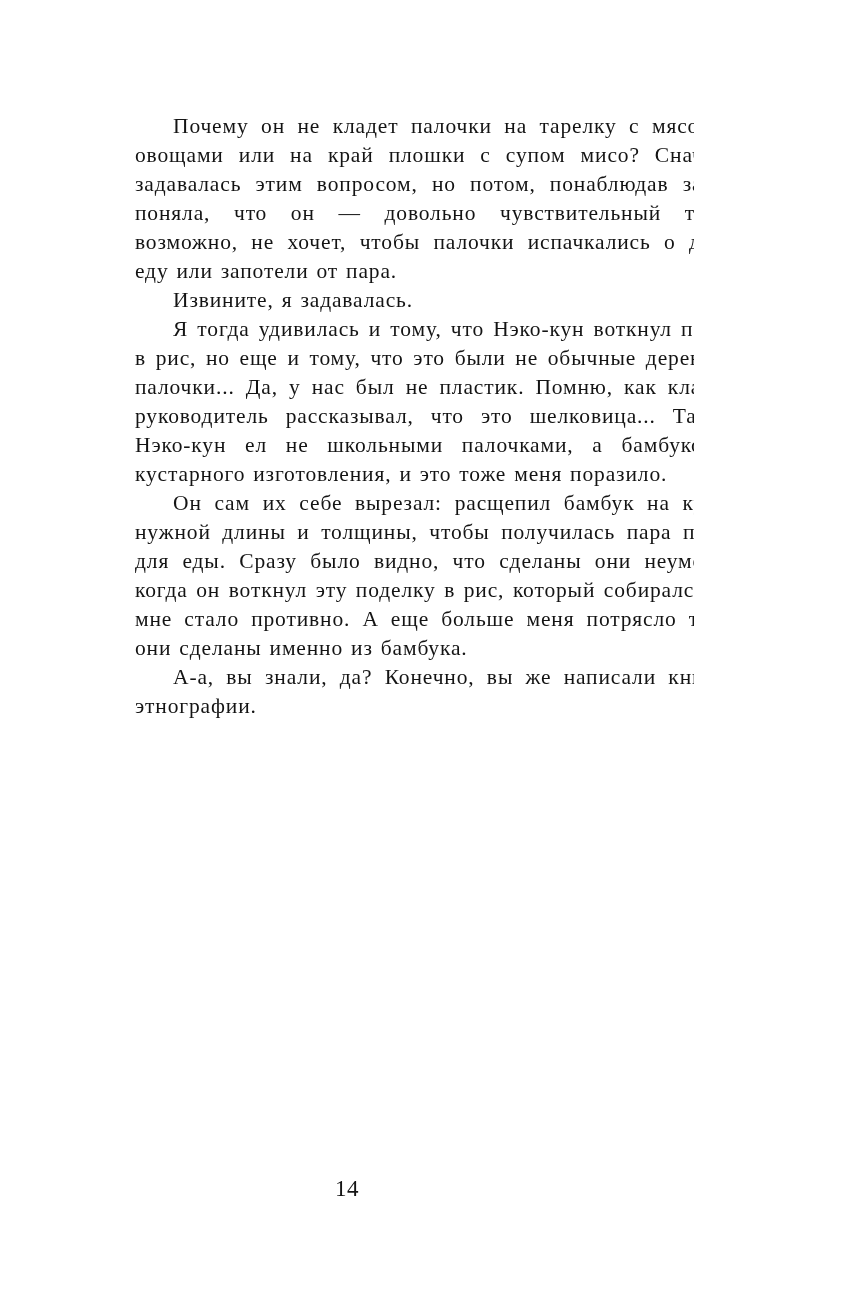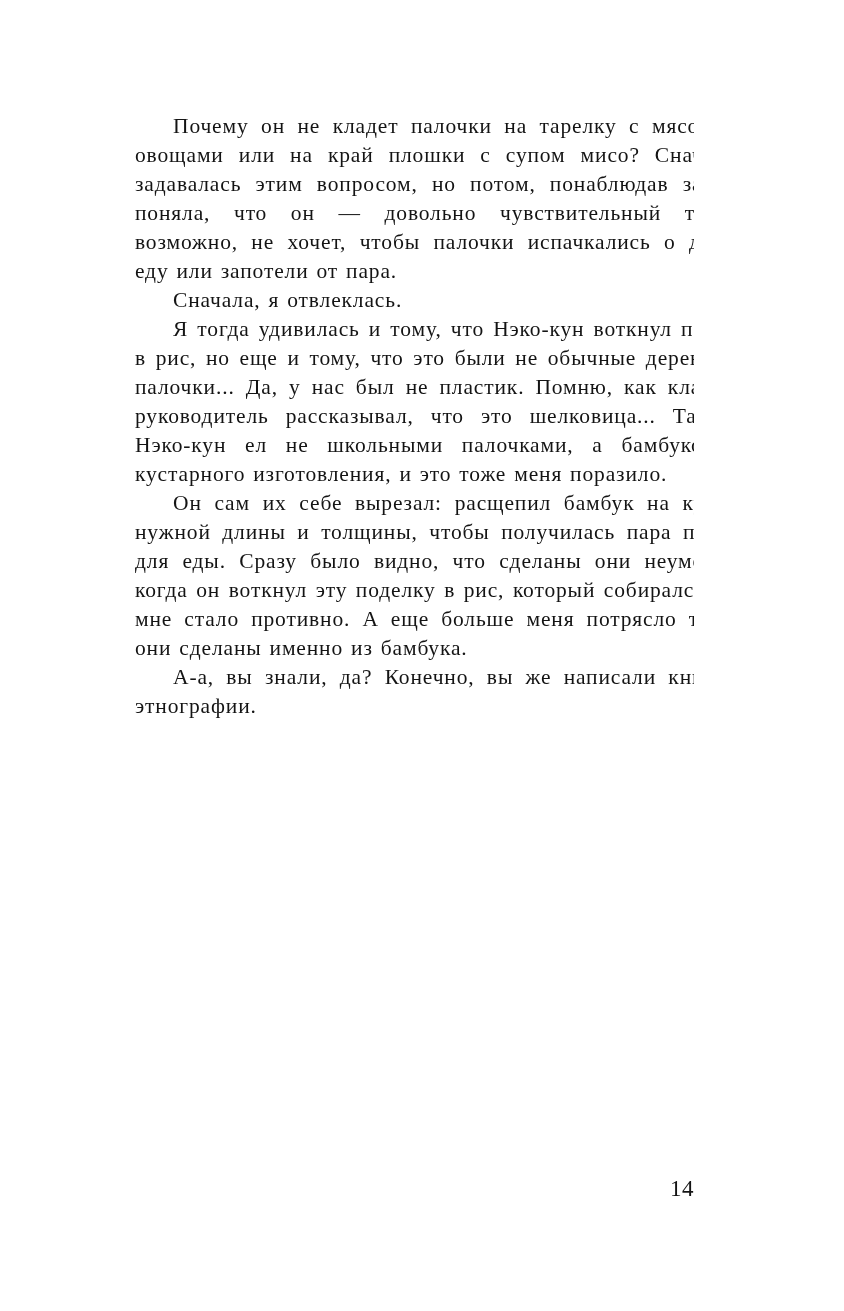--- a/index.html
+++ b/index.html
@@ -31,31 +31,31 @@
     text-indent: 38px;
     letter-spacing: 0.04em;
     word-spacing: 0.08em;
     color: #141414;
   }
   .page-number {
     position: absolute;
     top: 1176px;
     left: 0;
     width: 100%;
-    text-align: right;
+    text-align: center;
     font-size: 23px;
     letter-spacing: 0.02em;
     color: #141414;
   }
 </style>
 </head>
 <body>
 
 <div class="page">
   <div class="text-block">
     <p class="para">Почему он не кладет палочки на тарелку с мясом или овощами или на край плошки с супом мисо? Сначала я задавалась этим вопросом, но потом, понаблюдав за ним, поняла, что он — довольно чувствительный тип и, возможно, не хочет, чтобы палочки испачкались о другую еду или запотели от пара.</p>
-    <p class="para">Сначала, я отвлеклась.</p>
+    <p class="para">Извините, я задавалась.</p>
     <p class="para">Я тогда удивилась и тому, что Нэко-кун воткнул палочки в рис, но еще и тому, что это были не обычные деревянные палочки... Да, у нас был не пластик. Помню, как классный руководитель рассказывал, что это шелковица... Так вот, Нэко-кун ел не школьными палочками, а бамбуковыми, кустарного изготовления, и это тоже меня поразило.</p>
     <p class="para">Он сам их себе вырезал: расщепил бамбук на кусочки нужной длины и толщины, чтобы получилась пара палочек для еды. Сразу было видно, что сделаны они неумело. И когда он воткнул эту поделку в рис, который собирался есть, мне стало противно. А еще больше меня потрясло то, что они сделаны именно из бамбука.</p>
     <p class="para">А-а, вы знали, да? Конечно, вы же написали книгу по этнографии.</p>
   </div>
   <div class="page-number">14</div>
 </div>
 
 </body></html>

